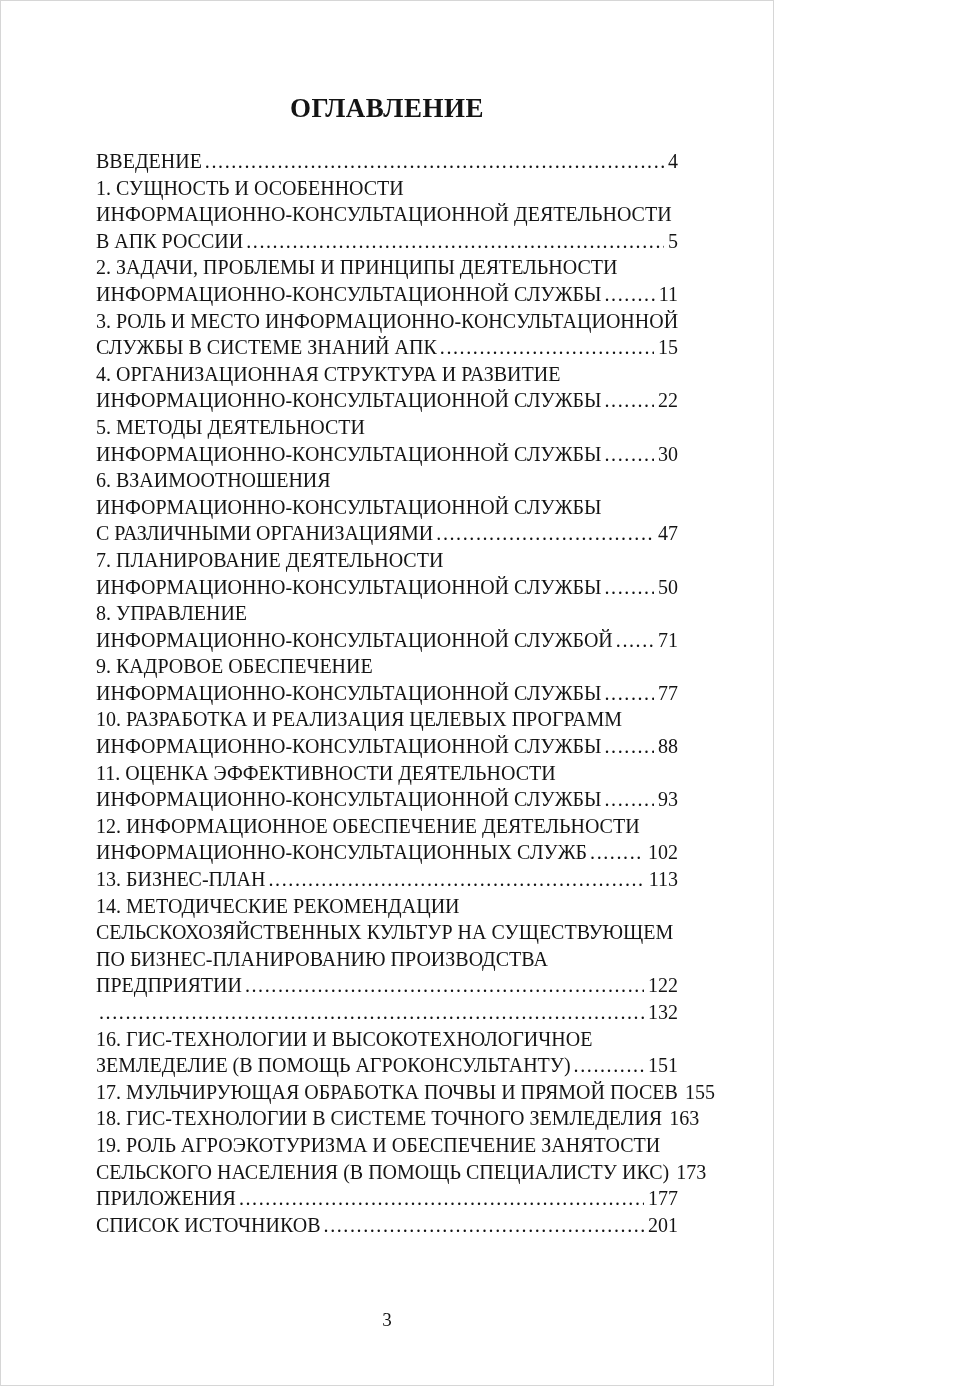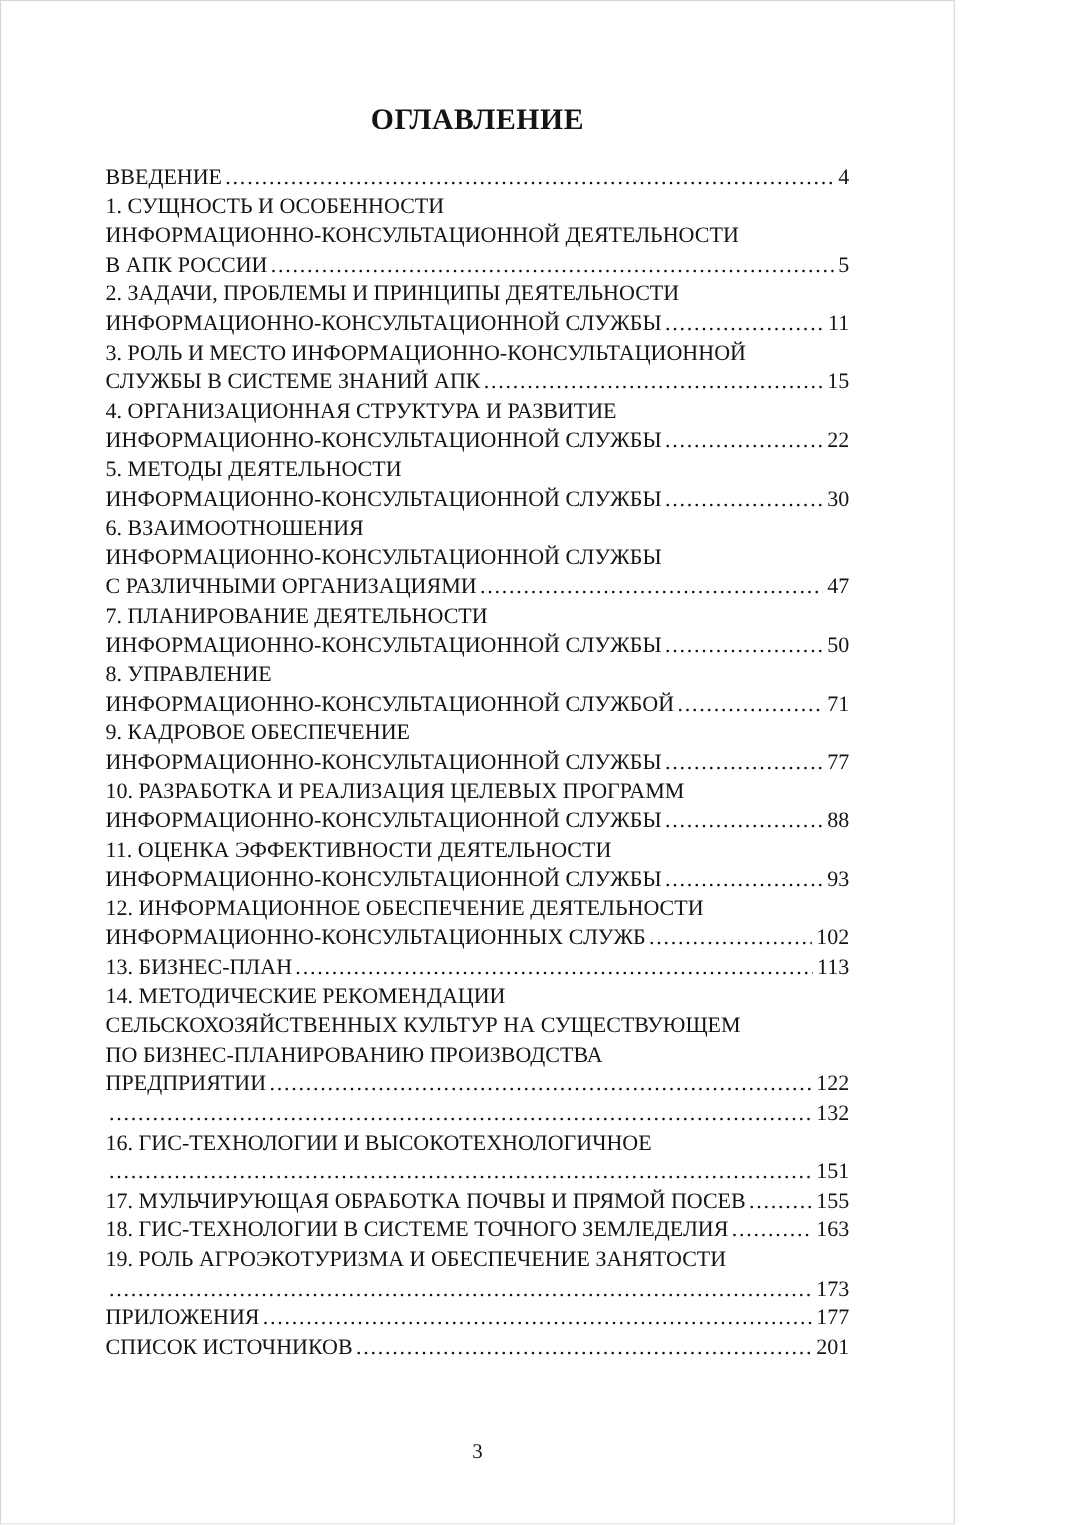--- a/index.html
+++ b/index.html
@@ -2,21 +2,21 @@
 <html lang="ru"><head>
 <meta charset="utf-8">
 <style>
   html, body {
     margin: 0;
     padding: 0;
     background: #ffffff;
   }
   .page {
     position: relative;
-    width: 868px;
+    width: 774px;
     height: 1386px;
     box-sizing: border-box;
     background: #ffffff;
     border: 1px solid #d6d6d6;
     font-family: "Liberation Serif", "DejaVu Serif", serif;
     color: #141414;
     overflow: hidden;
   }
   .title {
     margin-top: 92px;
@@ -229,20 +229,21 @@
         <div class="line">
           <span class="dots"></span>
           <span class="pageno">132</span>
         </div>
       </div>
       <div class="entry">
         <div class="line">
           <span class="line-text">16. ГИС-ТЕХНОЛОГИИ И ВЫСОКОТЕХНОЛОГИЧНОЕ</span>
         </div>
         <div class="line">
+          <span class="line-text">ЗЕМЛЕДЕЛИЕ (В ПОМОЩЬ АГРОКОНСУЛЬТАНТУ)</span>
           <span class="dots"></span>
           <span class="pageno">151</span>
         </div>
       </div>
       <div class="entry">
         <div class="line">
           <span class="line-text">17. МУЛЬЧИРУЮЩАЯ ОБРАБОТКА ПОЧВЫ И ПРЯМОЙ ПОСЕВ</span>
           <span class="dots"></span>
           <span class="pageno">155</span>
         </div>
@@ -252,20 +253,21 @@
           <span class="line-text">18. ГИС-ТЕХНОЛОГИИ В СИСТЕМЕ ТОЧНОГО ЗЕМЛЕДЕЛИЯ</span>
           <span class="dots"></span>
           <span class="pageno">163</span>
         </div>
       </div>
       <div class="entry">
         <div class="line">
           <span class="line-text">19. РОЛЬ АГРОЭКОТУРИЗМА И ОБЕСПЕЧЕНИЕ ЗАНЯТОСТИ</span>
         </div>
         <div class="line">
+          <span class="line-text">СЕЛЬСКОГО НАСЕЛЕНИЯ (В ПОМОЩЬ СПЕЦИАЛИСТУ ИКС)</span>
           <span class="dots"></span>
           <span class="pageno">173</span>
         </div>
       </div>
       <div class="entry">
         <div class="line">
           <span class="line-text">ПРИЛОЖЕНИЯ</span>
           <span class="dots"></span>
           <span class="pageno">177</span>
         </div>

